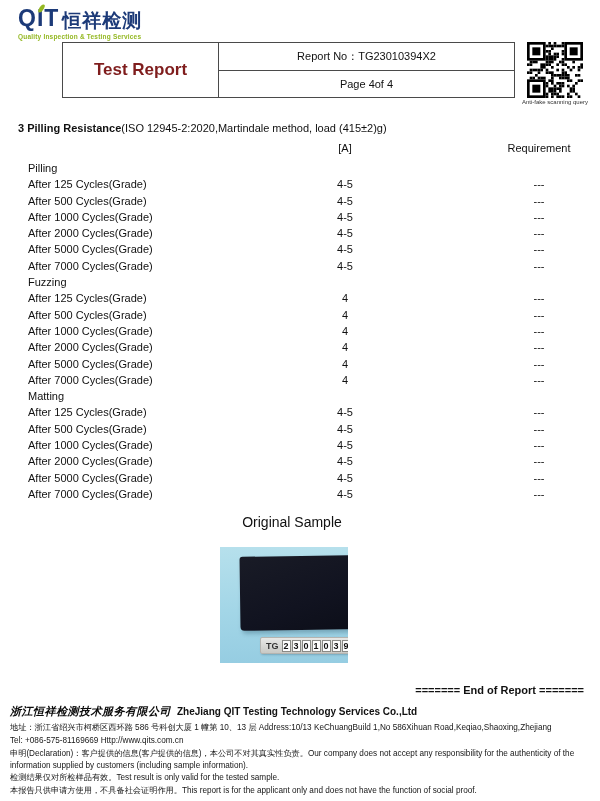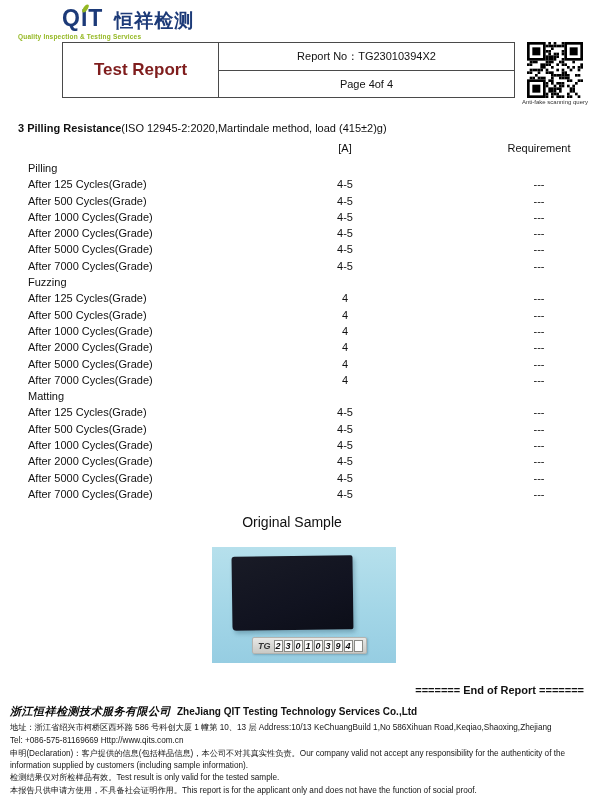--- a/index.html
+++ b/index.html
@@ -5,21 +5,21 @@
   * { margin:0; padding:0; box-sizing:border-box; }
   html,body { background:#fff; }
   body { font-family:"Liberation Sans", sans-serif; color:#1a1a1a; }
   .page {
     position:relative; width:600px; height:801px; margin:0 auto;
     background:#fff; overflow:hidden;
   }
 
   
   .logo { position:absolute; left:18px; top:7px; }
-  .logo-row { position:relative; display:flex; align-items:flex-end; gap:11px;margin-left:44px; }
+  .logo-row { position:relative; display:flex; align-items:flex-end; gap:3px; }
   .logo-brand { font-size:23px; font-weight:bold; color:#1c3a78; letter-spacing:1px; line-height:1; }
   .logo-leaf { position:absolute; left:21px; top:-3px; width:5px; height:9px;
     background:#94b822; border-radius:80% 20% 80% 20%; transform:rotate(18deg); }
   .logo-cn { font-size:19px; font-weight:bold; color:#1c3a78; line-height:1; letter-spacing:1px; }
   .logo-tagline { margin-top:3px; font-size:6.5px; font-weight:bold; color:#94b822; letter-spacing:.2px; }
 
   
   .hdr-table { position:absolute; left:62px; top:42px; width:453px; height:56px;
     border:1.5px solid #4a4a4a; display:flex; }
   .hdr-left { width:156px; border-right:1.5px solid #4a4a4a;
@@ -44,22 +44,22 @@
   .row .lbl { position:absolute; left:10px; white-space:nowrap; }
   .row.group .lbl { left:10px; }
   .row .val { position:absolute; left:242px; width:170px; text-align:center; }
   .row .req { position:absolute; left:451px; width:140px; text-align:center; }
   .cols { height:17px; line-height:17px; margin-bottom:3px; }
   .cols .val, .cols .req { font-size:11px; }
 
   
   .sample-caption { position:absolute; left:0; top:514px; width:584px; text-align:center;
     font-size:14px; color:#111; }
-  .photo { position:absolute; left:212px; top:547px; width:184px; height:116px;
-    background:linear-gradient(180deg,#b6e0ec 0%,#a3d6e7 55%,#96cde2 100%); overflow:hidden;font-style:italic; }
+  .photo { position:absolute; left:220px; top:547px; width:128px; height:116px;
+    background:linear-gradient(180deg,#b6e0ec 0%,#a3d6e7 55%,#96cde2 100%); overflow:hidden; }
   .fabric { position:absolute; left:20px; top:9px; width:121px; height:74px;
     background:linear-gradient(160deg,#191b26 0%,#111320 60%,#0c0e18 100%);
     border-radius:3px 2px 2px 4px; transform:rotate(-0.8deg);
     box-shadow:2px 3px 4px rgba(40,80,100,.35); }
   .plate { position:absolute; left:40px; top:90px; height:17px;
     background:linear-gradient(180deg,#e8e8e6,#c9c9c5); border:1px solid #b4b4b0;
     border-radius:2px; display:flex; align-items:center; padding:1px 3px; gap:1px;
     box-shadow:1px 1px 2px rgba(40,80,100,.3); }
   .plate-prefix { font-size:9px; font-weight:bold; color:#333; padding:0 2px; }
   .tile { display:inline-block; width:9px; height:12px; background:#fdfdfd;
@@ -391,19 +391,19 @@
 
   <div class="end-line">======= End of Report =======</div>
 
   <div class="footer">
     <div class="f-company">
       <span class="f-company-cn">浙江恒祥检测技术服务有限公司</span>
       <span class="f-company-en">ZheJiang QIT Testing Technology Services Co.,Ltd</span>
     </div>
     <div class="f-line">地址：浙江省绍兴市柯桥区西环路 586 号科创大厦 1 幢第 10、13 层 Address:10/13 KeChuangBuild 1,No 586Xihuan Road,Keqiao,Shaoxing,Zhejiang</div>
     <div class="f-line">Tel:   +086-575-81169669    Http://www.qits.com.cn</div>
-    <div class="f-decl">申明(Declaration)：客户提供的信息(包括样品信息)，本公司不对其真实性负责。Our company valid not accept any responsibility for the authenticity of the</div>
+    <div class="f-decl">申明(Declaration)：客户提供的信息(客户提供的信息)，本公司不对其真实性负责。Our company does not accept any responsibility for the authenticity of the</div>
     <div class="f-decl">information supplied by customers (including sample information).</div>
     <div class="f-decl">检测结果仅对所检样品有效。Test result is only valid for the tested sample.</div>
     <div class="f-decl">本报告只供申请方使用，不具备社会证明作用。This report is for the applicant only and does not have the function of social proof.</div>
   </div>
 
 </div>
 
 </body></html>

